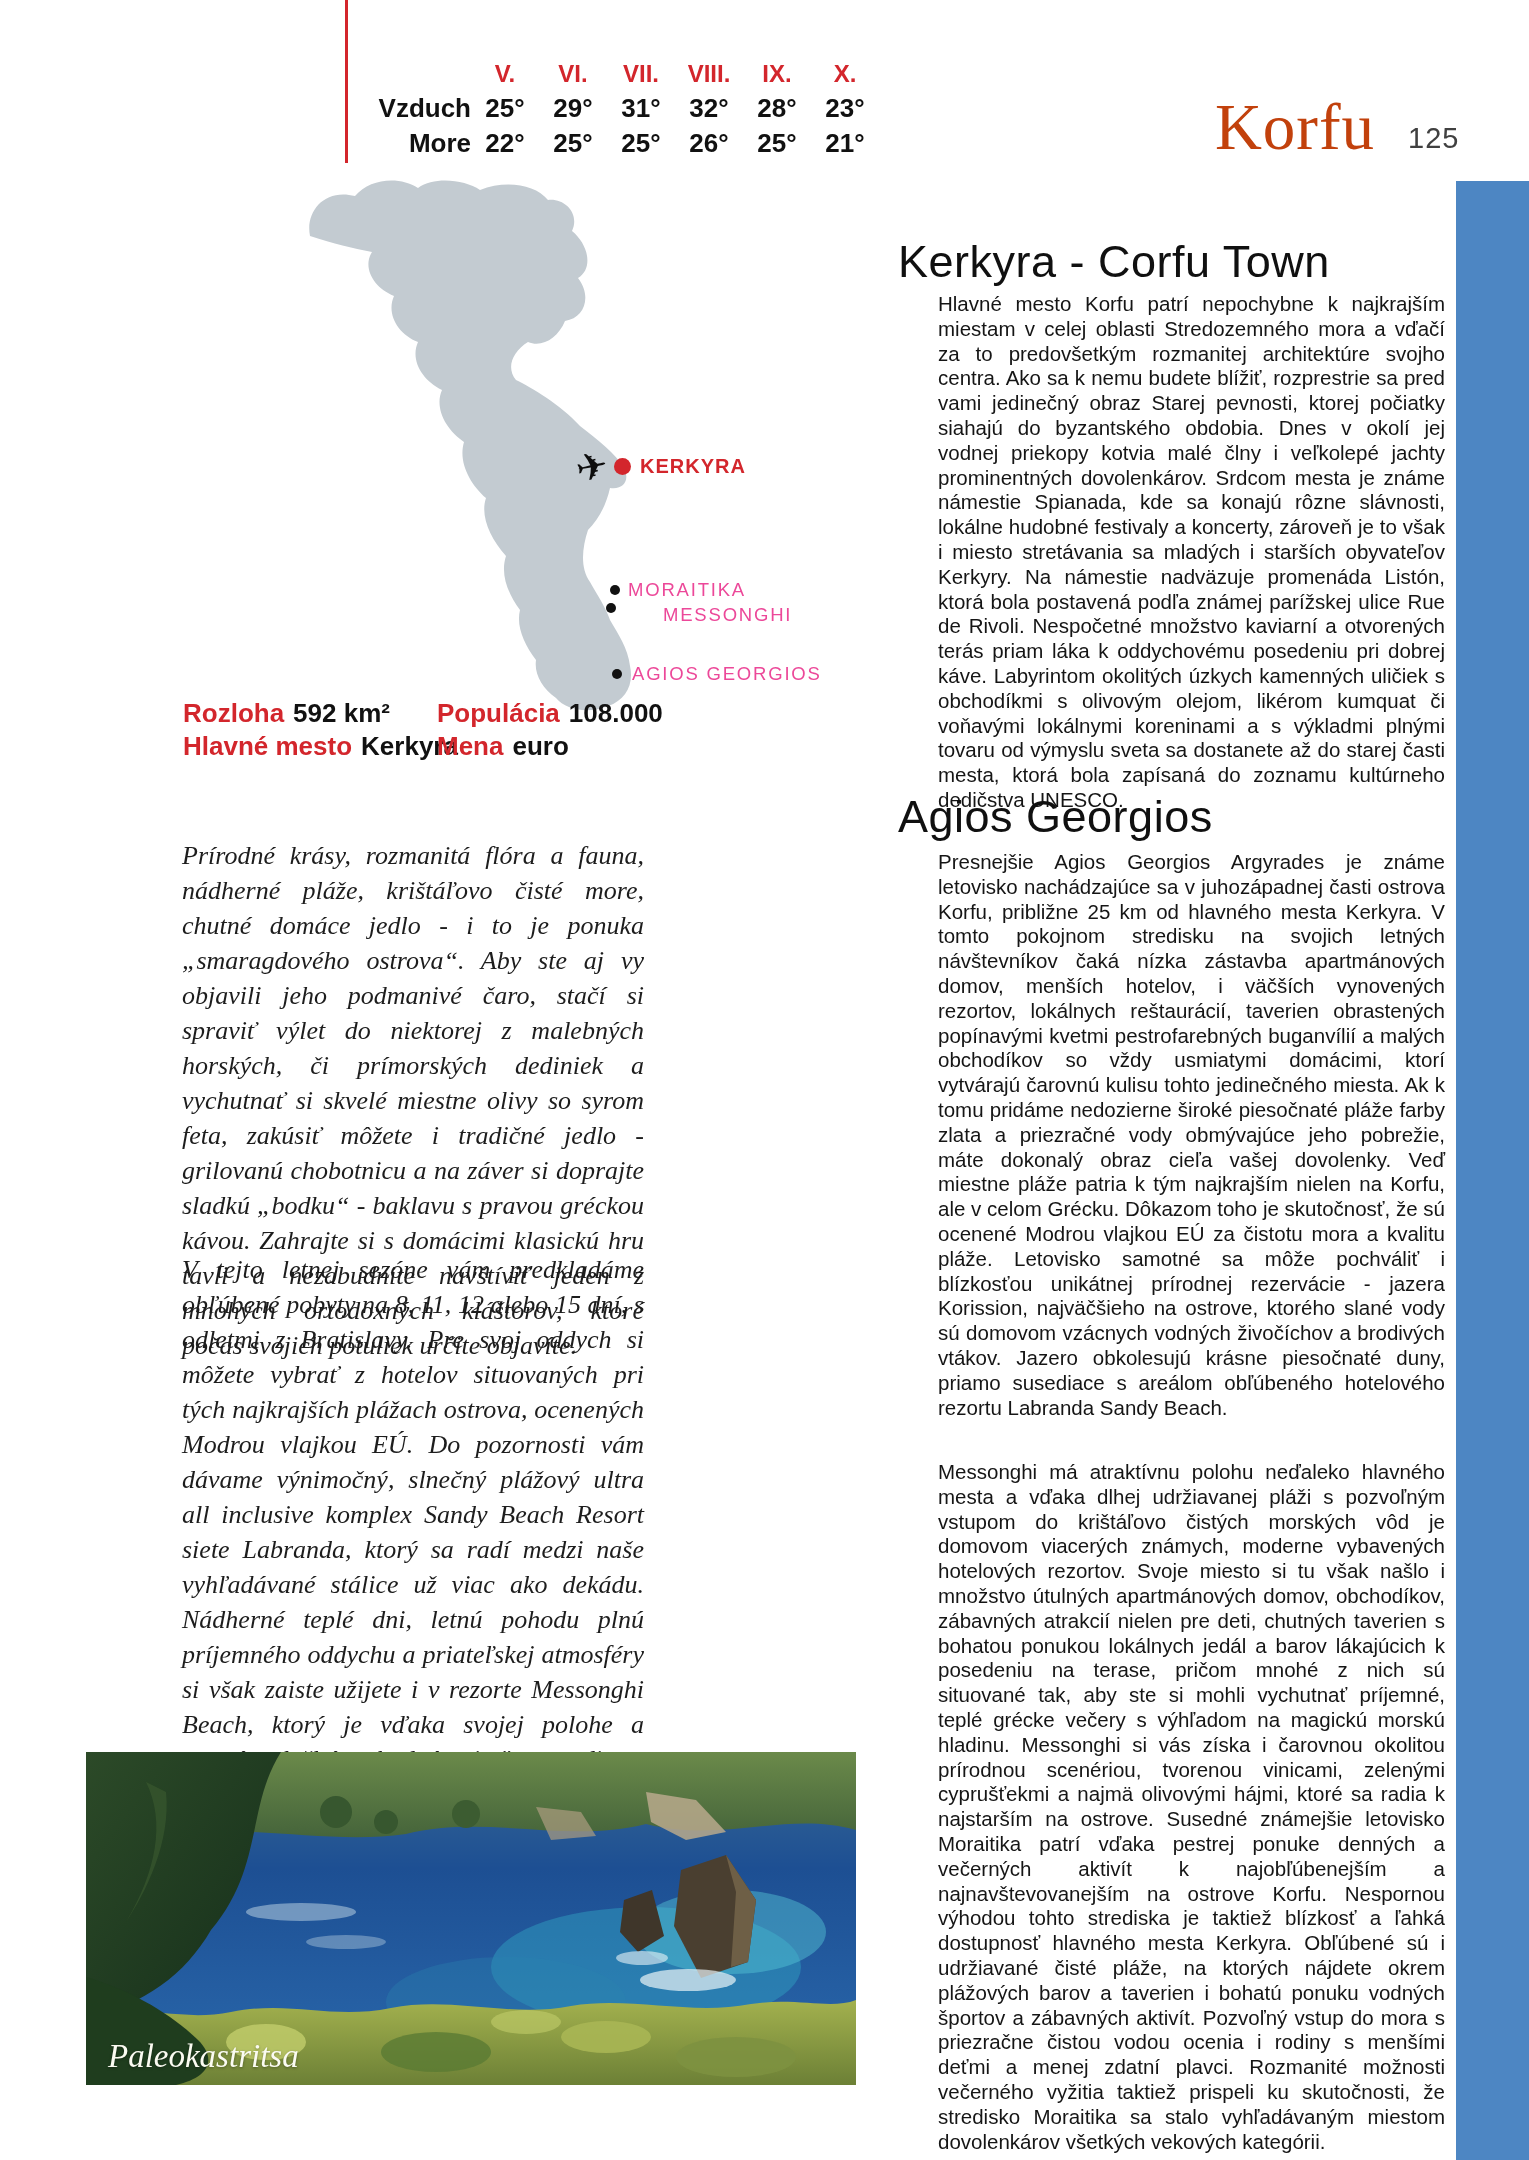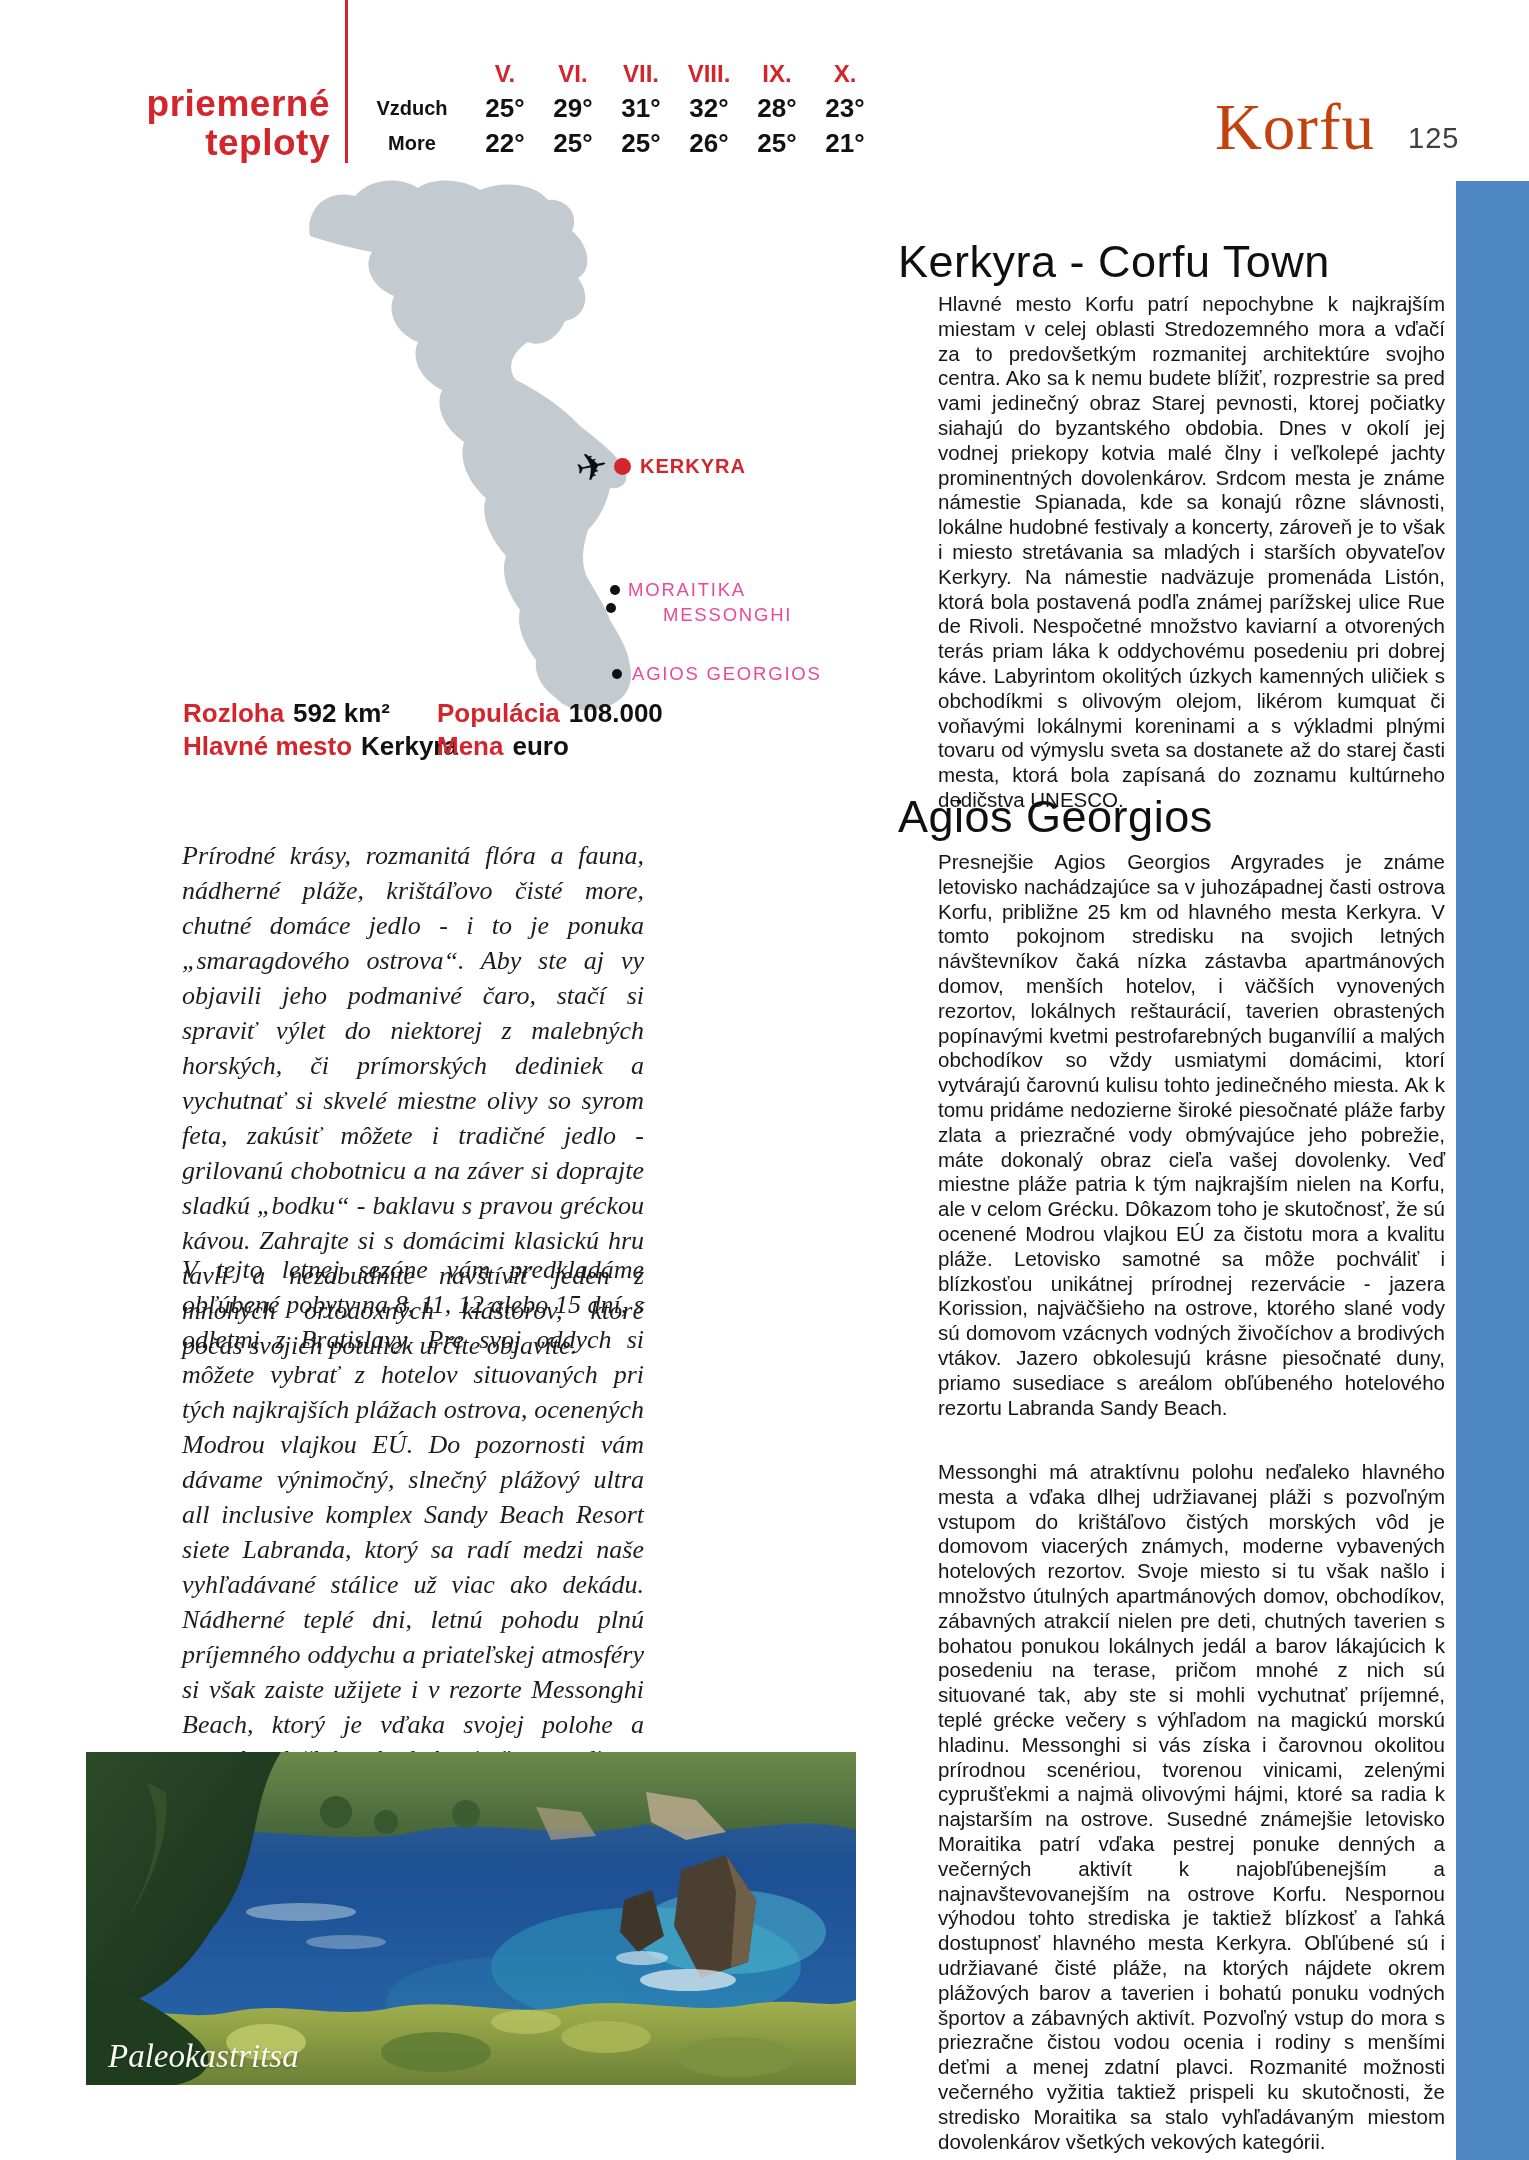--- a/index.html
+++ b/index.html
@@ -5,21 +5,21 @@
   html,body{margin:0;padding:0;background:#ffffff;}
   .page{position:relative;width:1529px;height:2160px;background:#ffffff;overflow:hidden;
         font-family:"Liberation Sans",sans-serif;color:#1b1b1b;}
 
   
   .temps-label{position:absolute;left:118px;top:84px;width:212px;text-align:right;
     color:#d3262c;font-weight:bold;font-size:37px;line-height:39px;letter-spacing:0.5px;}
   .temps-rule{position:absolute;left:345px;top:0;width:3px;height:163px;background:#d3262c;}
   .temps-table{position:absolute;left:353px;top:56px;}
   .t-row{display:flex;height:35px;align-items:center;}
-  .t-label{width:118px;font-weight:bold;font-size:20px;text-align:center;color:#111;}
+  .t-label{width:118px;font-weight:bold;font-size:26px;text-align:right;color:#111;}
   .t-cell{width:68px;text-align:center;font-weight:bold;font-size:26px;color:#111;}
   .t-month{width:68px;text-align:center;font-weight:bold;font-size:24px;color:#d3262c;}
 
   .page-title{position:absolute;left:1185px;top:90px;width:220px;text-align:center;
     font-family:"Liberation Serif",serif;font-size:65px;color:#c2410c;letter-spacing:1px;}
   .page-number{position:absolute;left:1408px;top:122px;font-size:29px;color:#404040;letter-spacing:1px;}
   .side-bar{position:absolute;left:1456px;top:181px;width:73px;height:1979px;background:#4d86c3;}
 
   
   .map-wrap{position:absolute;left:280px;top:176px;width:580px;height:545px;}
@@ -49,24 +49,20 @@
   
   .photo{position:absolute;left:86px;top:1752px;width:770px;height:333px;overflow:hidden;}
   .photo-caption{position:absolute;left:108px;top:2038px;font-family:"Liberation Serif",serif;
     font-style:italic;font-size:33px;color:#fbfbf2;text-shadow:0 1px 3px rgba(0,0,0,.35);}
 </style>
 </head>
 <body>
 
 <div class="page">
 
-  <div class="temps-label">
-    <div>priemerné</div>
-    <div>teploty</div>
-  </div>
   <div class="temps-rule"></div>
 
   <div class="temps-table">
     <div class="t-row">
       <div class="t-label"></div>
       <div class="t-month">V.</div>
       <div class="t-month">VI.</div>
       <div class="t-month">VII.</div>
       <div class="t-month">VIII.</div>
       <div class="t-month">IX.</div>

